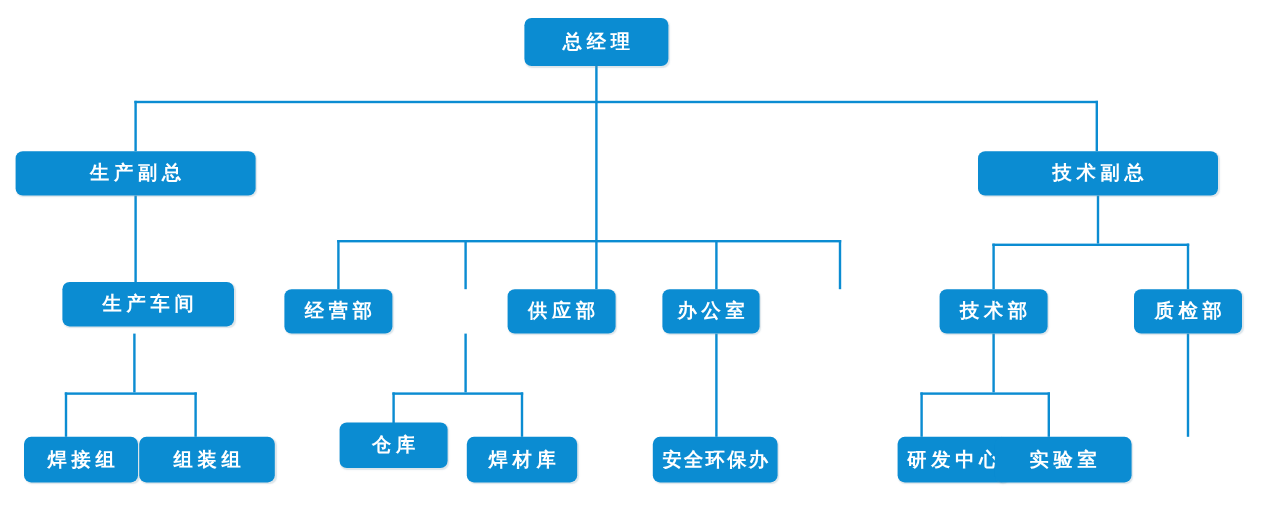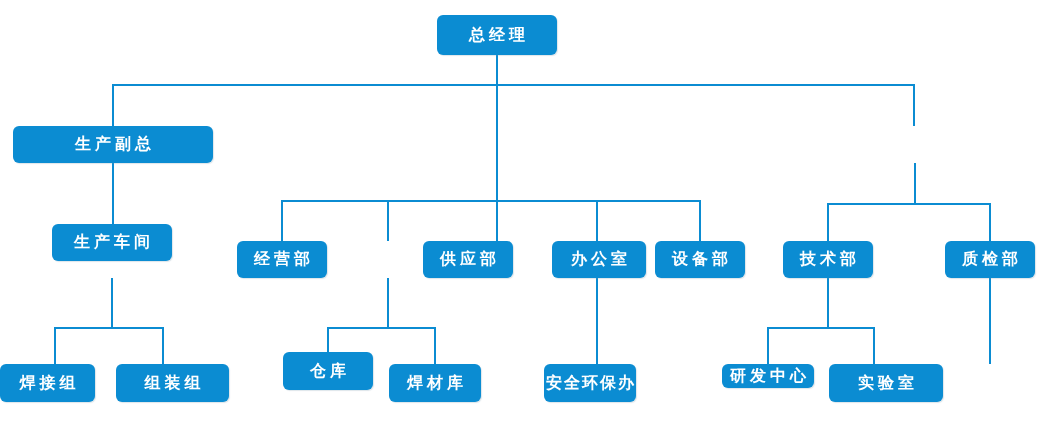--- a/index.html
+++ b/index.html
@@ -76,30 +76,30 @@
   <div class="line" style="left:827px;top:278px;width:2px;height:49px"></div>
   <div class="line" style="left:767px;top:327px;width:108px;height:2px"></div>
   <div class="line" style="left:767px;top:327px;width:2px;height:37px"></div>
   <div class="line" style="left:873px;top:327px;width:2px;height:37px"></div>
 
   <div class="line" style="left:989px;top:278px;width:2px;height:86px"></div>
 
   <div class="node" style="left:437px;top:15px;width:120px;height:40px">总经理</div>
 
   <div class="node" style="left:13px;top:126px;width:200px;height:37px">生产副总</div>
+  <div class="node" style="left:815px;top:126px;width:200px;height:37px">技术副总</div>
 
-  <div class="node" style="left:52px;top:224px;width:120px;height:37px">生产车间</div>
+  <div class="node" style="left:52px;top:235px;width:143px;height:37px">生产车间</div>
   <div class="node" style="left:237px;top:241px;width:90px;height:37px">经营部</div>
   <div class="node" style="left:423px;top:241px;width:90px;height:37px">供应部</div>
-  <div class="node" style="left:552px;top:241px;width:94px;height:37px">办公室</div>
-  <div class="node" style="left:655px;top:241px;width:90px;height:37px">设备部</div>
+  <div class="node" style="left:552px;top:241px;width:81px;height:37px">办公室</div>
   <div class="node" style="left:783px;top:241px;width:90px;height:37px">技术部</div>
   <div class="node" style="left:945px;top:241px;width:90px;height:37px">质检部</div>
 
-  <div class="node" style="left:0;top:364px;width:95px;height:38px">焊接组</div>
+  <div class="node" style="left:20px;top:364px;width:95px;height:38px">焊接组</div>
   <div class="node" style="left:116px;top:364px;width:113px;height:38px">组装组</div>
   <div class="node" style="left:283px;top:352px;width:90px;height:38px">仓库</div>
   <div class="node" style="left:389px;top:364px;width:92px;height:38px">焊材库</div>
-  <div class="node s5" style="left:544px;top:364px;width:92px;height:38px">安全环保办</div>
-  <div class="node" style="left:722px;top:364px;width:92px;height:24px">研发中心</div>
+  <div class="node s5" style="left:544px;top:364px;width:104px;height:38px">安全环保办</div>
+  <div class="node" style="left:748px;top:364px;width:92px;height:38px">研发中心</div>
   <div class="node" style="left:829px;top:364px;width:114px;height:38px">实验室</div>
 
 </div>
 
 </body></html>

